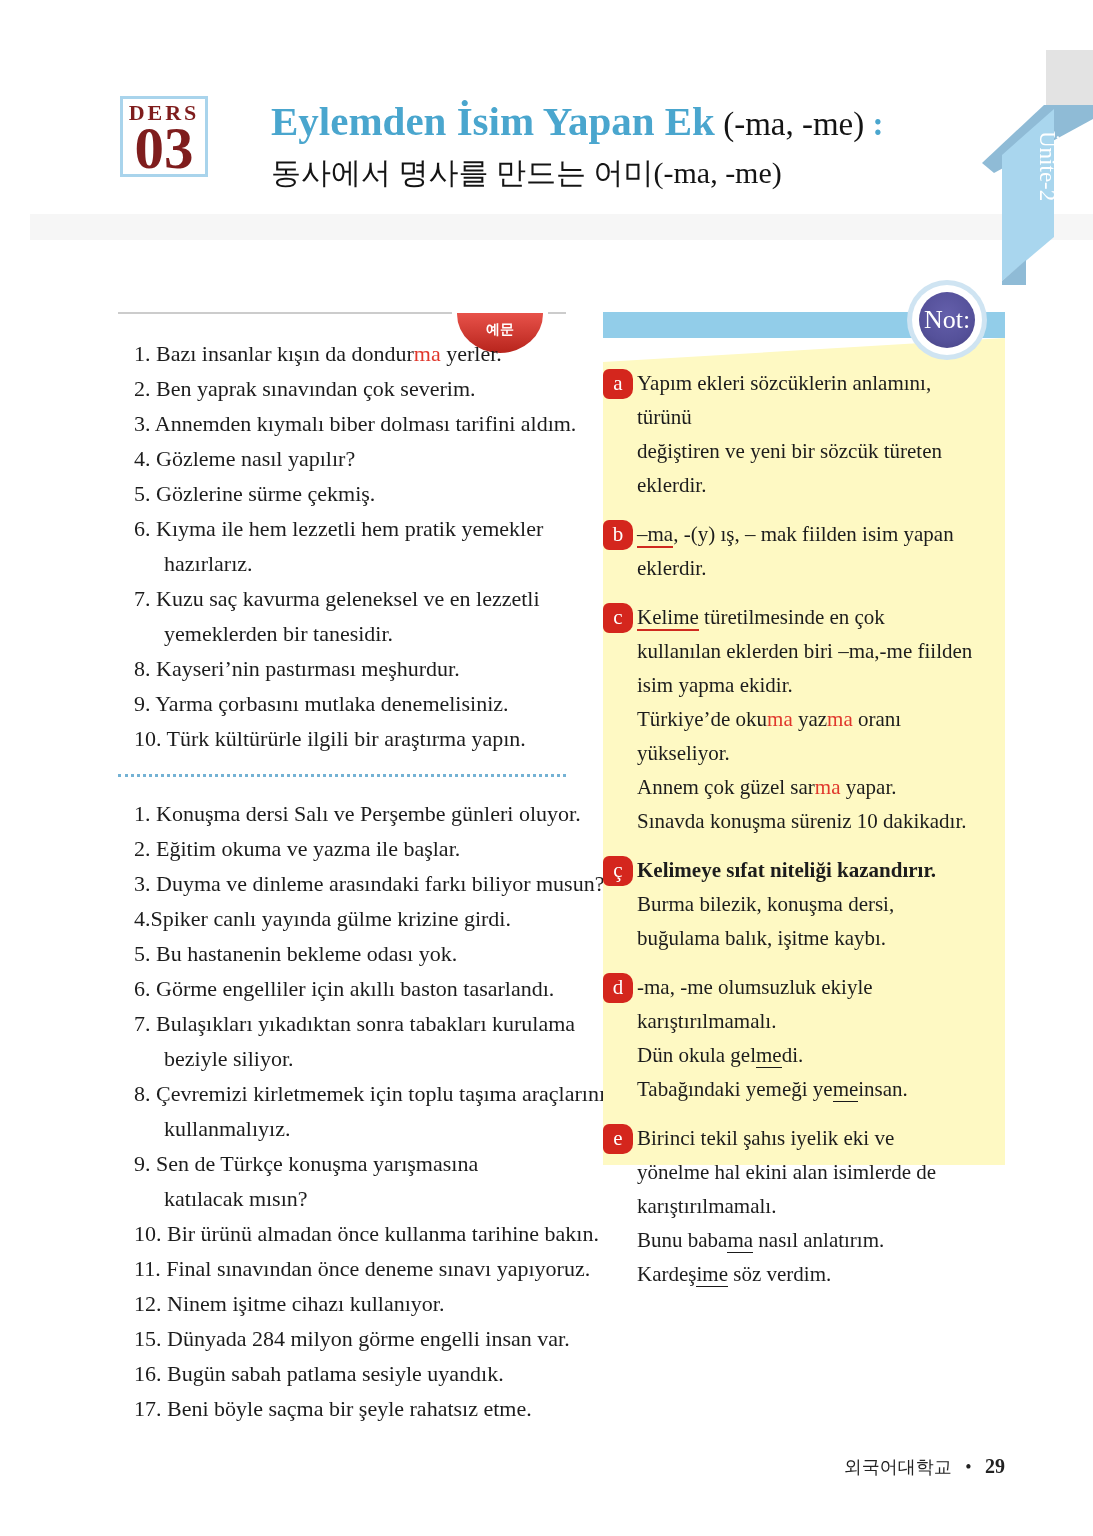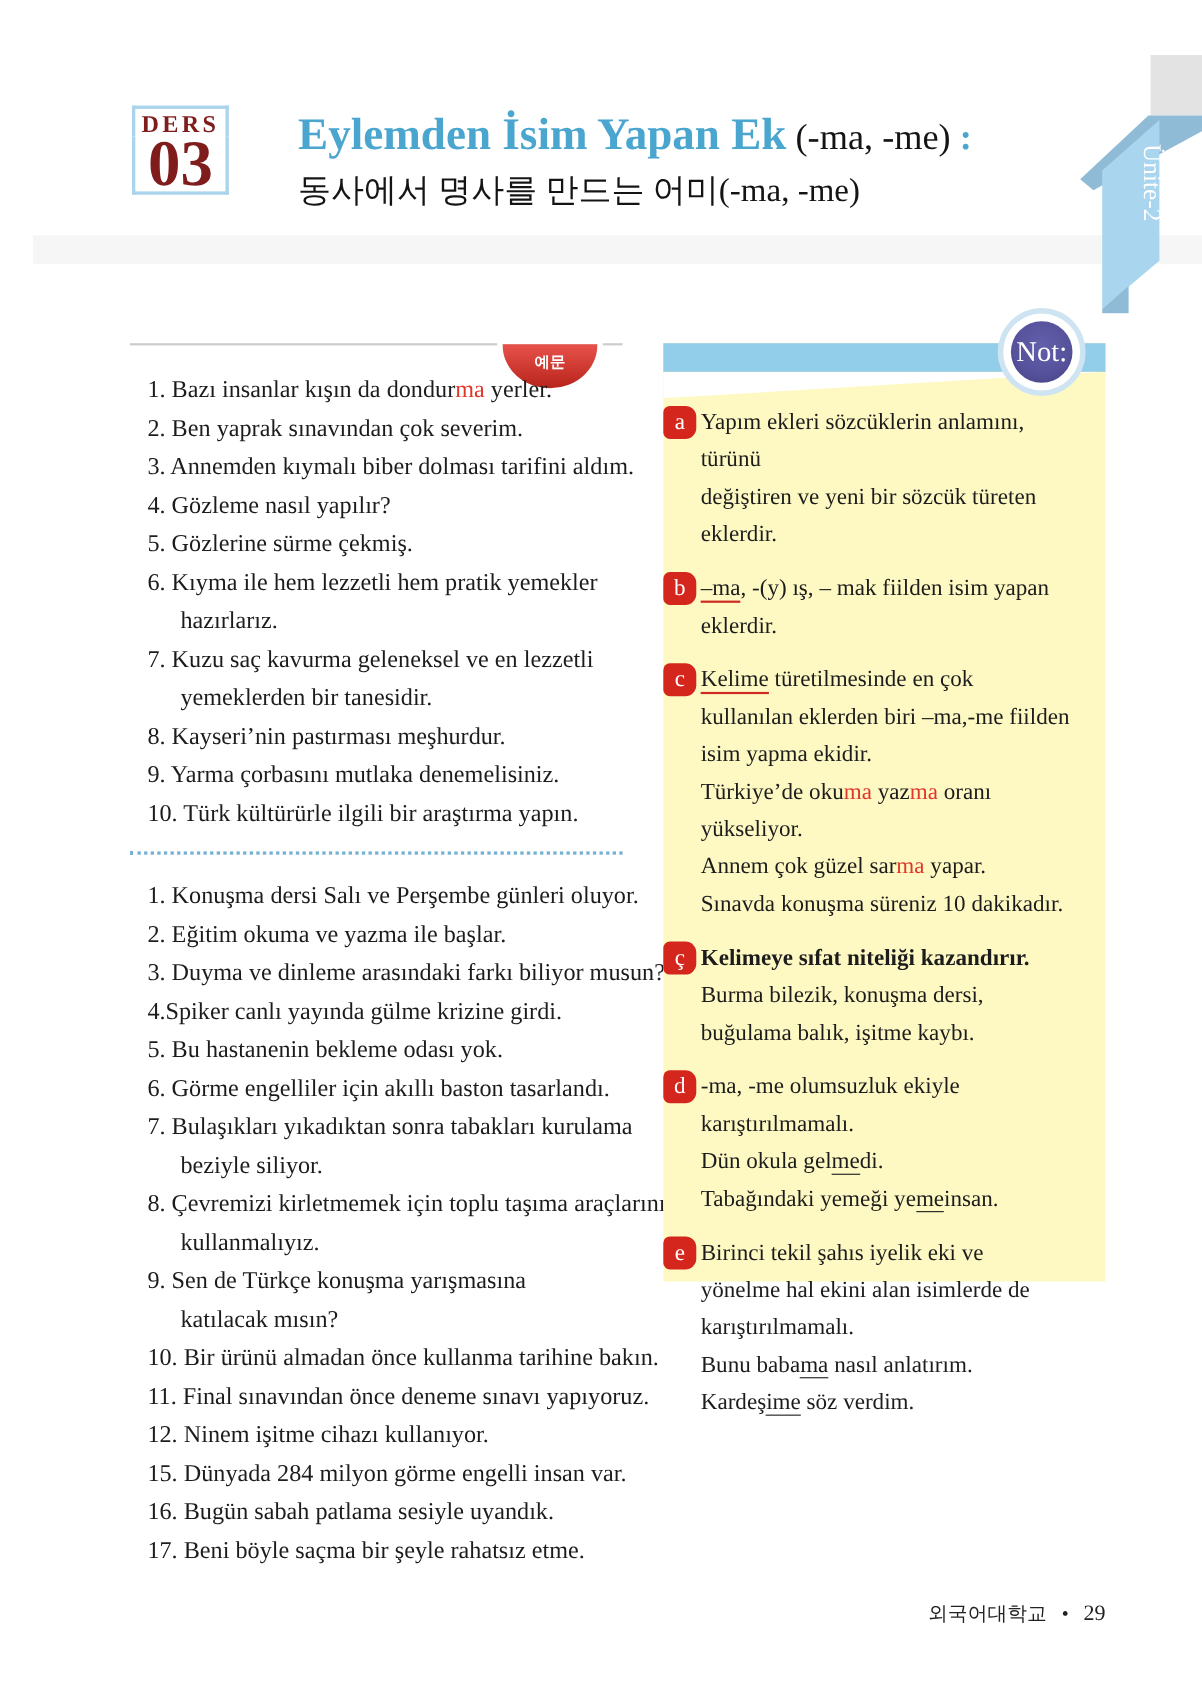--- a/index.html
+++ b/index.html
@@ -55,21 +55,21 @@
     background:#d4261d;border-radius:6px 10px 10px 6px;color:#ffffff;font-size:21px;line-height:29px;
     text-align:center;}
   .note-text{margin-left:4px;width:346px;font-size:21px;line-height:34px;color:#1c1c1c;}
   
   .red{color:#e0372c;}
   .ured{border-bottom:2px solid #cf2a1f;}
   .u{border-bottom:1.5px solid #1a1a1a;}
   .b{font-weight:bold;}
   
   .footer{position:absolute;right:88px;top:1455px;font-size:18px;color:#222222;}
-  .footer .pgnum{font-size:20px;}
+  .footer .pgnum{font-size:20px;font-weight:bold;}
 </style>
 </head>
 <body>
 
 <div class="header-band"></div>
 
 <div class="ders-badge">
   <span class="ders-word">DERS</span>
   <span class="ders-num">03</span>
 </div>

